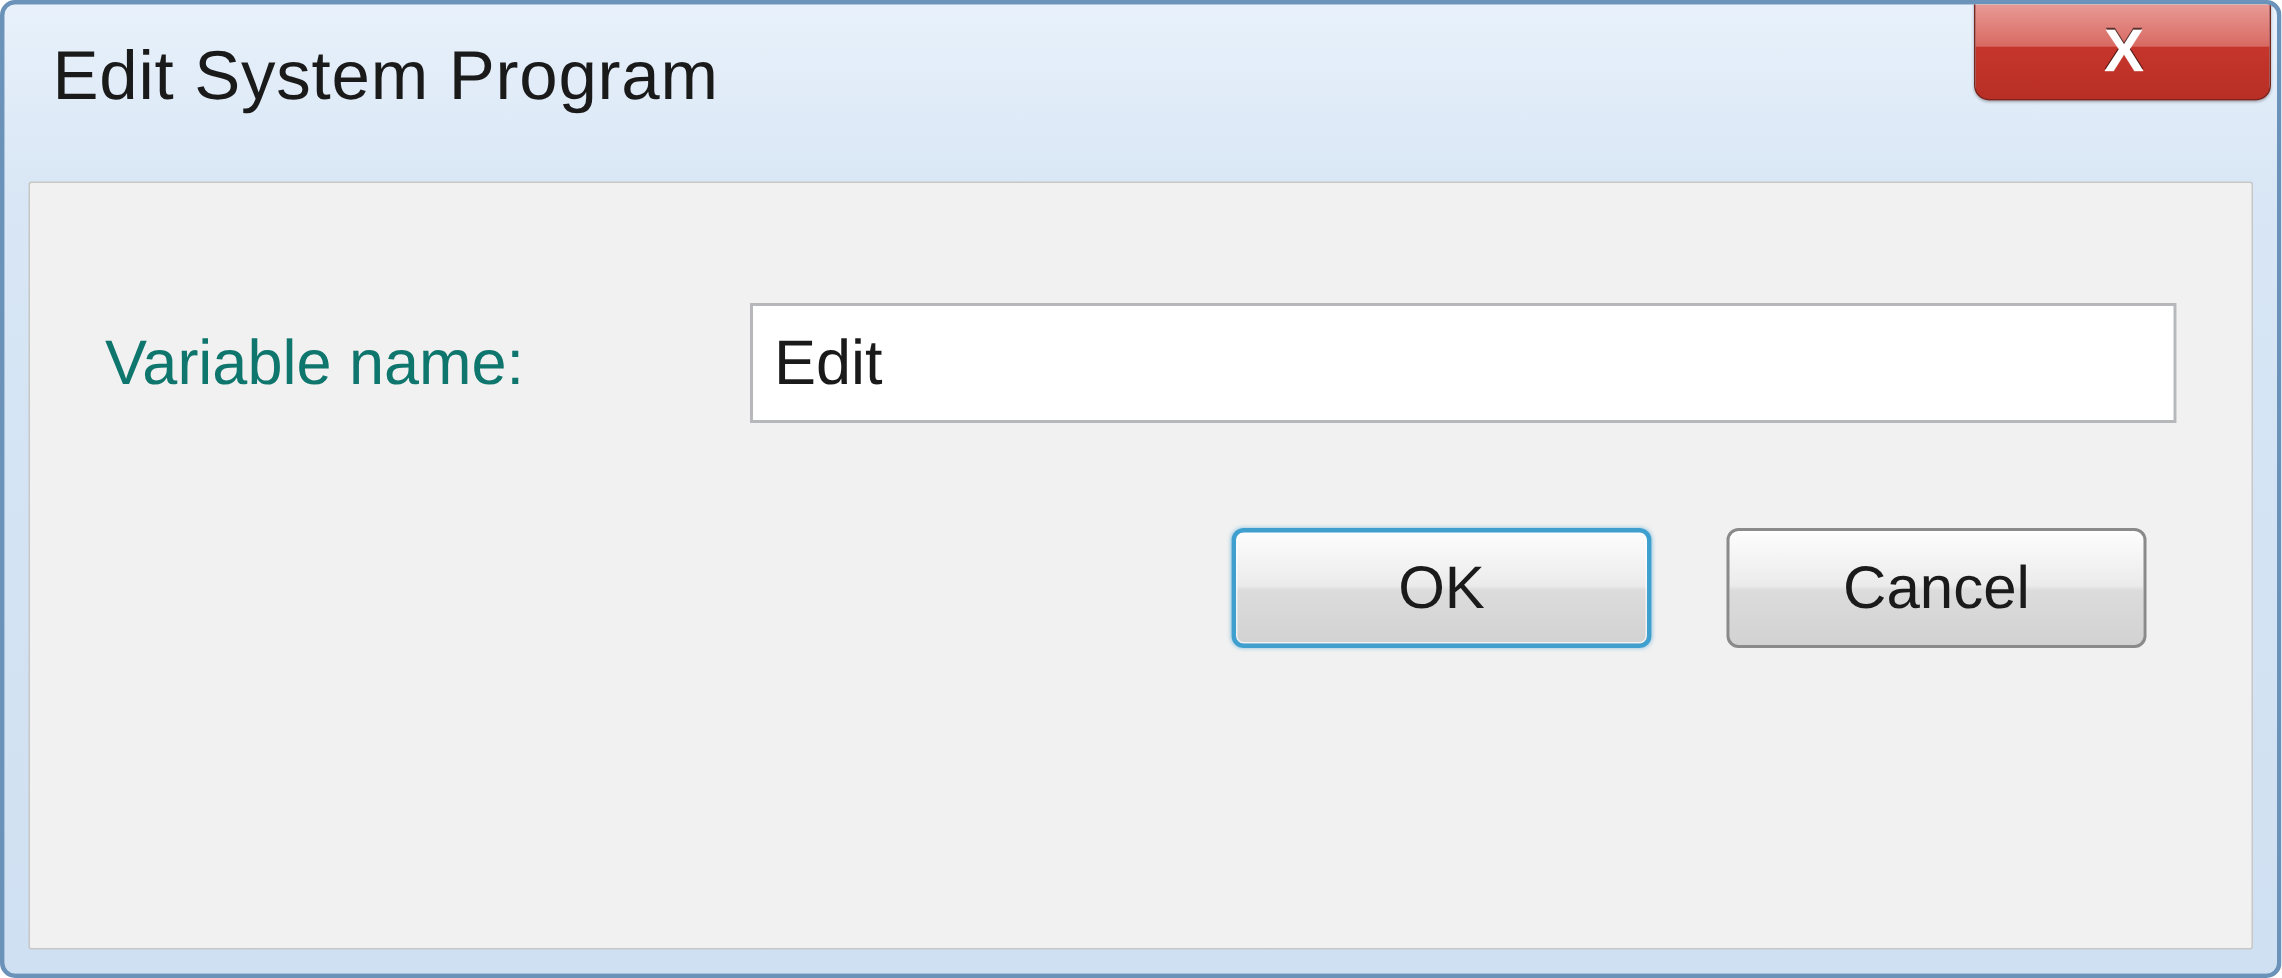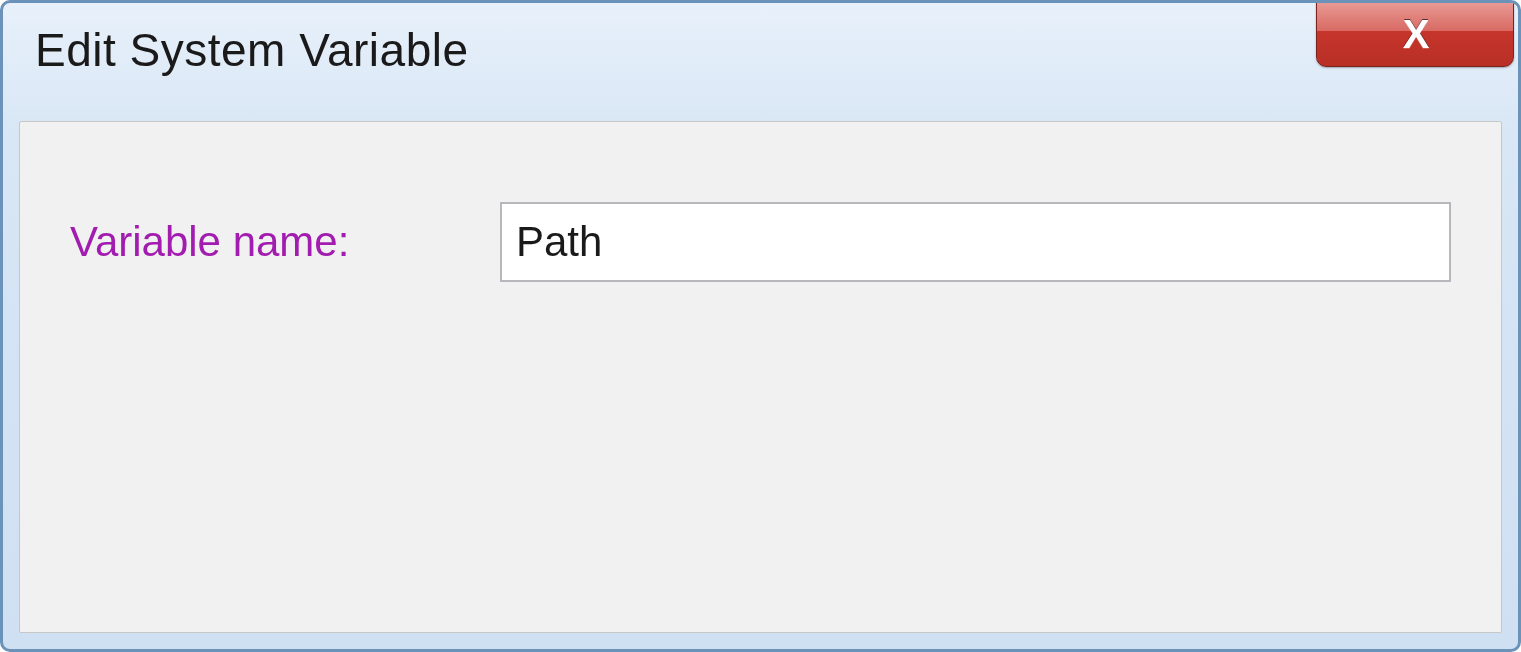--- a/index.html
+++ b/index.html
@@ -77,21 +77,21 @@
     padding: 80px 50px 30px 50px;
   }
   .row {
     display: flex;
     align-items: center;
     margin-bottom: 60px;
   }
   .label {
     width: 430px;
     font-size: 42px;
-    color: #a21caf;
+    color: #0f766e;
   }
   .text-input {
     flex: 1;
     height: 80px;
     border: 2px solid #b6b8bb;
     background: #ffffff;
     font-size: 42px;
     padding: 0 14px;
     box-sizing: border-box;
     display: flex;
@@ -148,29 +148,33 @@
     border: 3px solid #3fa0d0;
     box-shadow: inset 0 0 0 1px rgba(255,255,255,0.7), 0 0 3px rgba(63,160,208,0.6);
   }
 </style>
 </head>
 <body>
 
 <div class="window">
 
   <div class="titlebar">
-    <div class="title-text">Edit System Variable</div>
+    <div class="title-text">Edit System Program</div>
     <div class="close-btn">
       <span class="close-x">X</span>
     </div>
   </div>
 
   <div class="client">
 
     <div class="row">
       <div class="label">Variable name:</div>
-      <div class="text-input">Path</div>
+      <div class="text-input">Edit</div>
     </div>
 
 
+    <div class="button-row">
+      <div class="btn default">OK</div>
+      <div class="btn">Cancel</div>
+    </div>
 
   </div>
 </div>
 
 </body></html>

